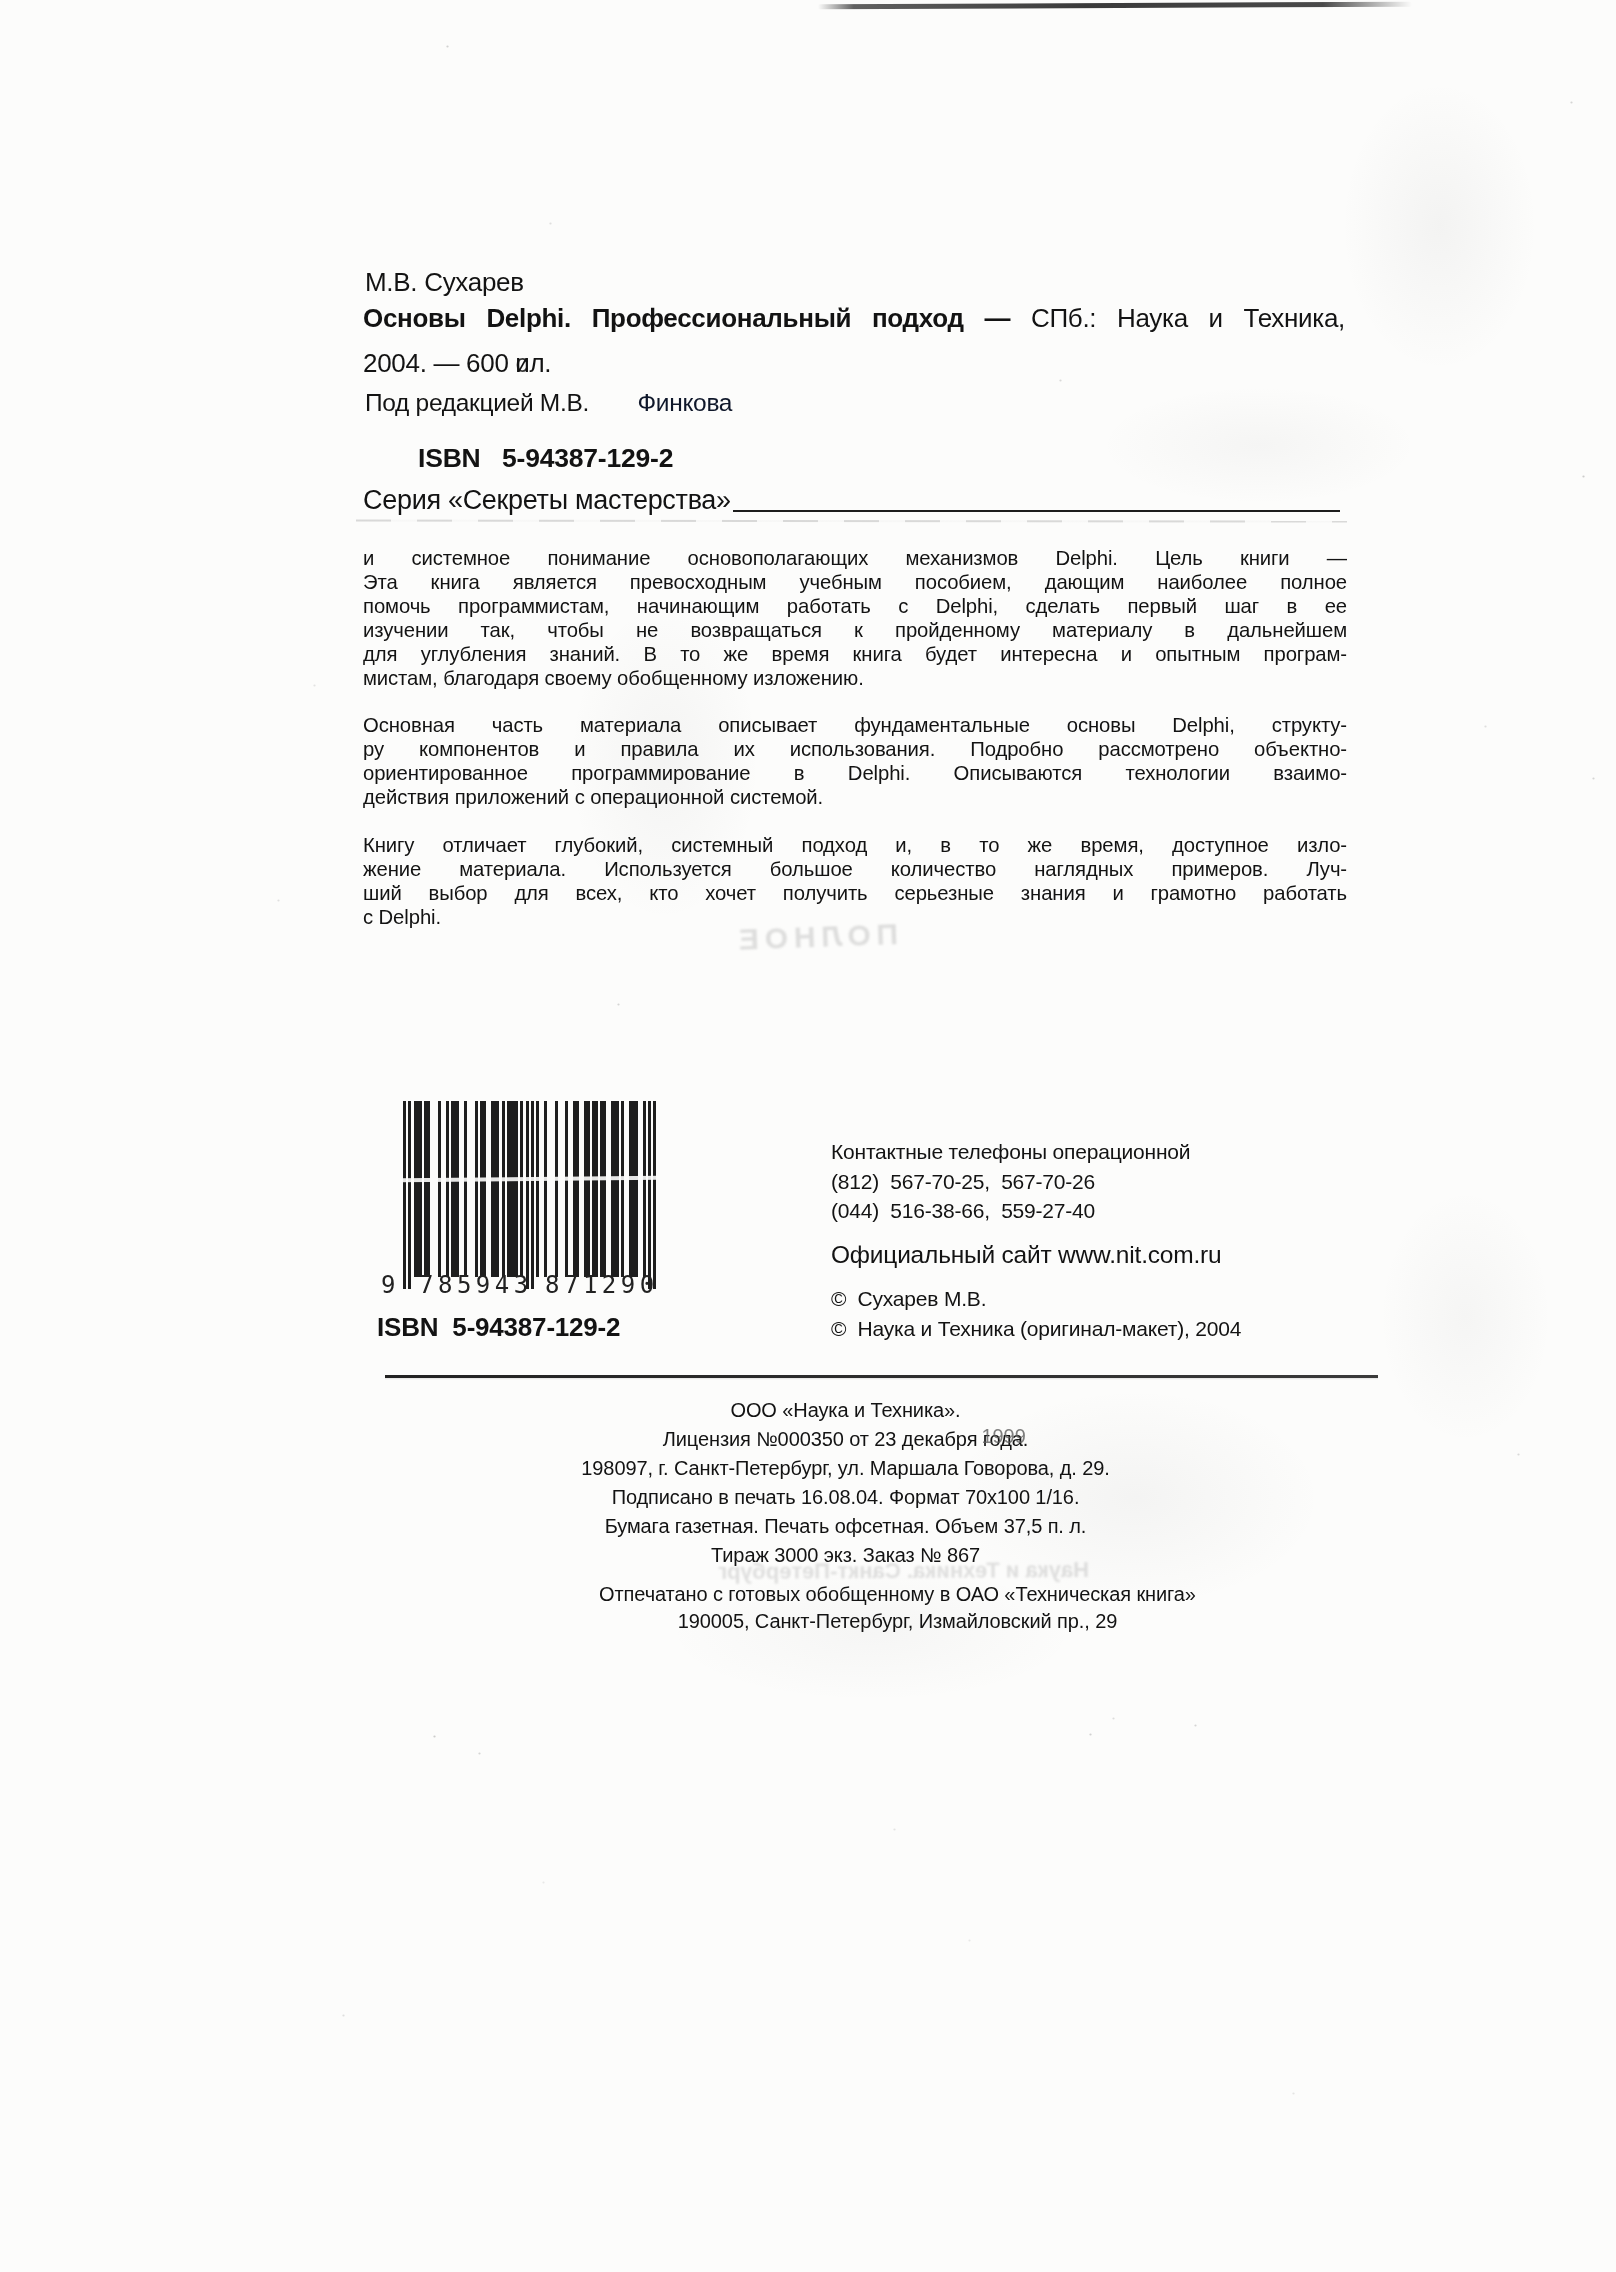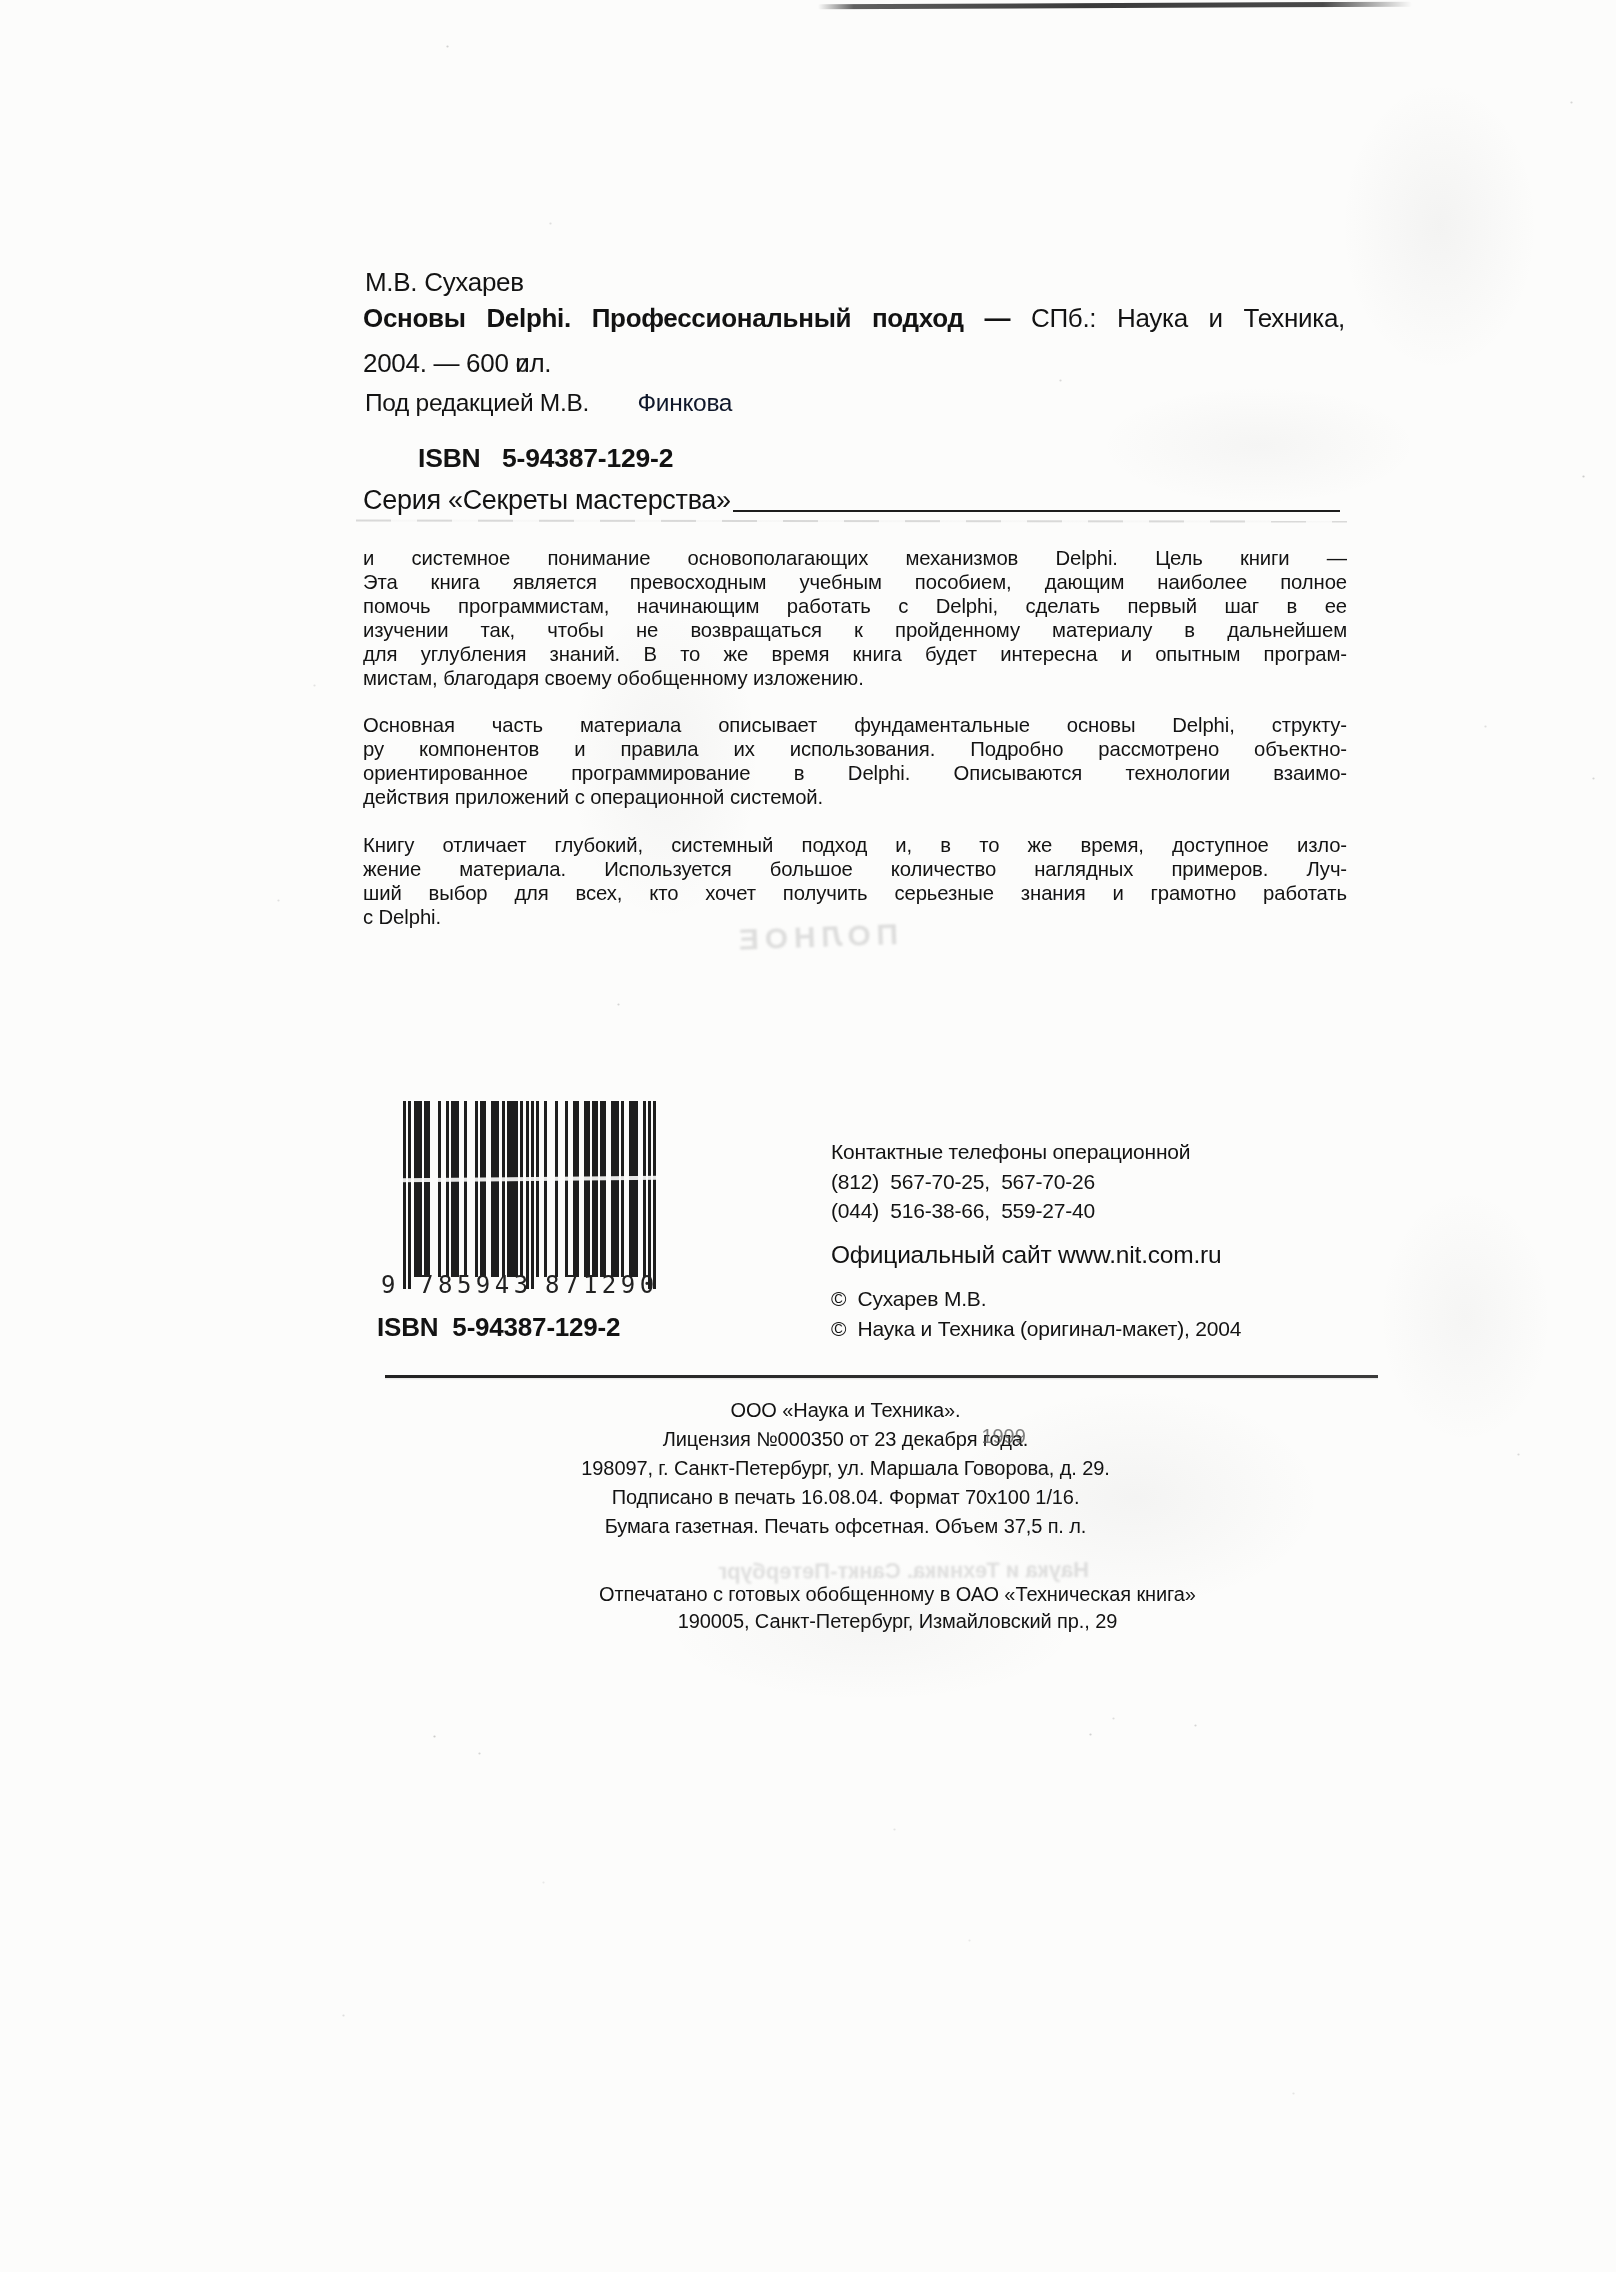--- a/index.html
+++ b/index.html
@@ -218,19 +218,20 @@
   <div class="c-line c-c2">©  Наука и Техника (оригинал-макет), 2004</div>
 </div>
 
 <div class="abs imprint-divider"></div>
 <div class="abs imprint">
   <div>ООО «Наука и Техника».</div>
   <div><span>Лицензия №000350 от 23 декабря </span><span class="ovl-wrap"><span>года.</span><i class="ovl-top">1999</i></span></div>
   <div>198097, г. Санкт-Петербург, ул. Маршала Говорова, д. 29.</div>
   <div>Подписано в печать 16.08.04. Формат 70х100 1/16.</div>
   <div>Бумага газетная. Печать офсетная. Объем 37,5 п. л.</div>
+  <div>Тираж 3000 экз. Заказ № 867</div>
 </div>
 
 <div class="abs printer">
   <div>Отпечатано с готовых обобщенному в ОАО «Техническая книга»</div>
   <div>190005, Санкт-Петербург, Измайловский пр., 29</div>
 </div>
 
 
 </body></html>

